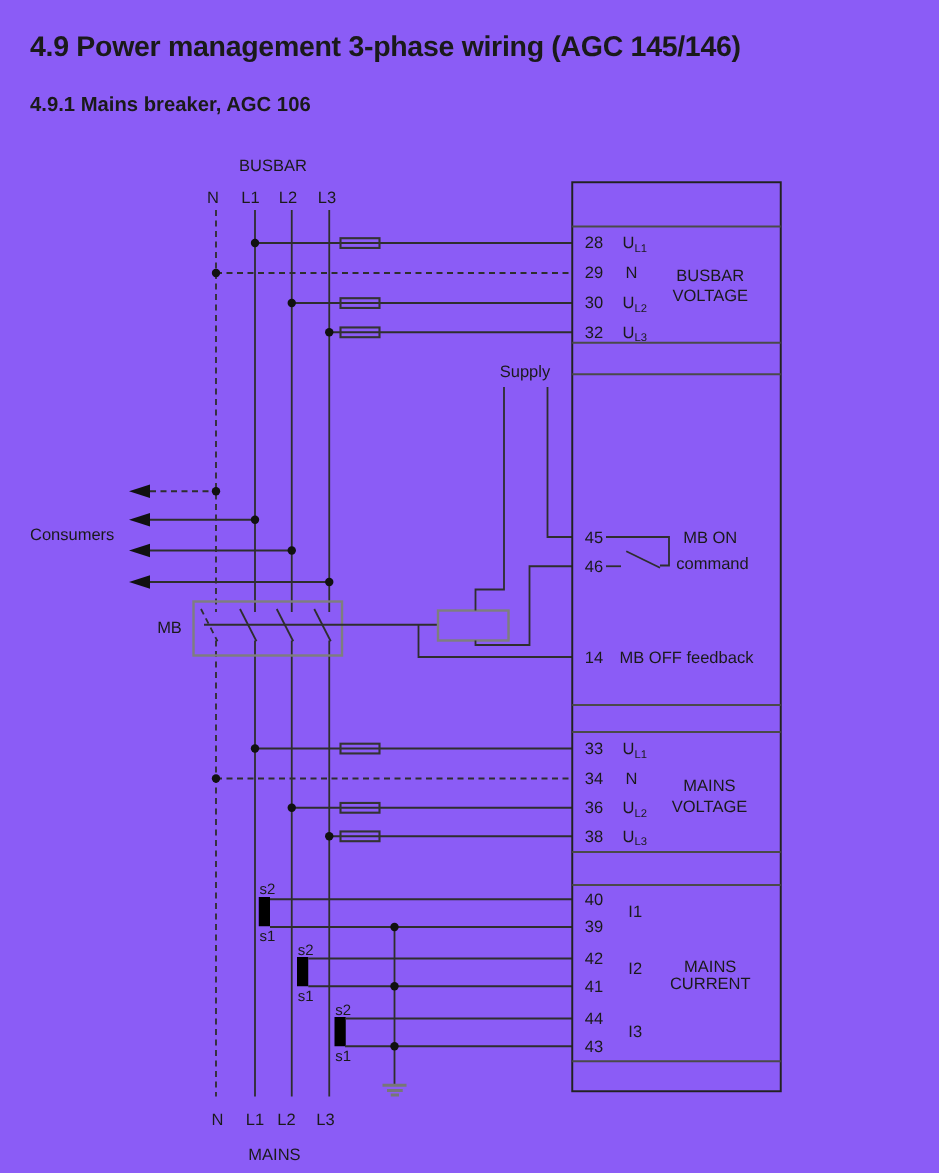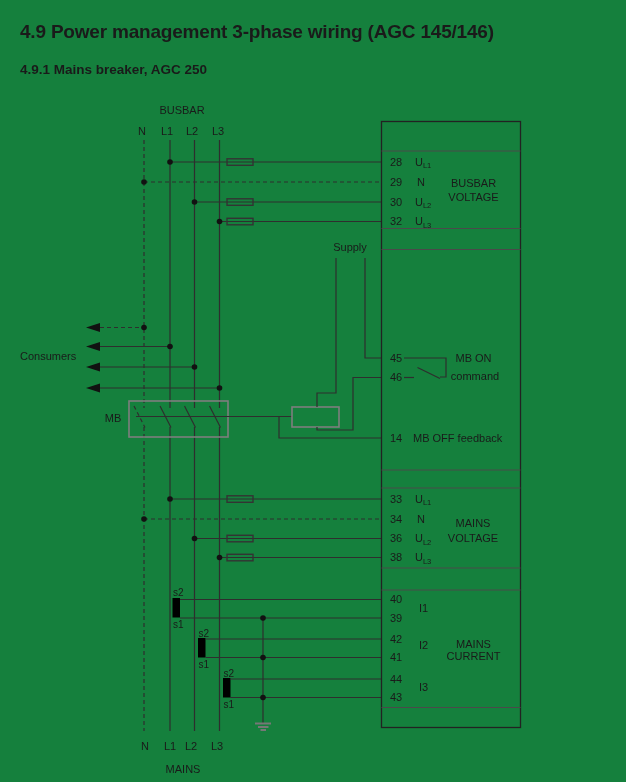--- a/index.html
+++ b/index.html
@@ -1,16 +1,16 @@
 <!DOCTYPE html>
 <html><head>
 <meta charset="utf-8">
 <style>
   html,body{margin:0;padding:0;background:#fff;}
-  #page{position:relative;width:626px;height:782px;background:#15803d;overflow:hidden;
+  #page{position:relative;width:626px;height:782px;background:#8b5cf6;overflow:hidden;
         font-family:"Liberation Sans",sans-serif;color:#1a1a1a;}
   .h1{position:absolute;left:20px;top:21px;font-size:19px;font-weight:bold;letter-spacing:-0.2px;}
   .h2{position:absolute;left:20px;top:62px;font-size:13.5px;font-weight:bold;}
   svg{position:absolute;left:0;top:0;}
   svg text{font-family:"Liberation Sans",sans-serif;font-size:11px;fill:#1a1a1a;}
   .sub{font-size:7.5px;}
   .s-lab{font-size:10px;}
   .wire{stroke:#2e2e2e;stroke-width:1.2;fill:none;}
   .wire-d{stroke:#2e2e2e;stroke-width:1.2;fill:none;stroke-dasharray:4 3;}
   .blk{stroke:#222;stroke-width:1.3;fill:none;}
@@ -20,21 +20,21 @@
   .fuse{stroke:#333;stroke-width:1.4;fill:none;}
   .ct{fill:#000;stroke:none;}
   .gnd{stroke:#777;stroke-width:2;}
 </style>
 </head>
 <body>
 
 <div id="page">
 
   <div class="h1">4.9 Power management 3-phase wiring (AGC 145/146)</div>
-  <div class="h2">4.9.1 Mains breaker, AGC 250</div>
+  <div class="h2">4.9.1 Mains breaker, AGC 106</div>
 
   <svg width="626" height="782" viewBox="0 0 626 782">
 
     <g>
       <path class="wire-d" d="M144,140 V408 M144,427 V731"></path>
       <path class="wire" d="M170,140 V408 M170,427 V731" stroke-width="1.3"></path>
       <path class="wire" d="M194.5,140 V408 M194.5,427 V731" stroke="#4a4a4a" stroke-width="1.6"></path>
       <path class="wire" d="M219.5,140 V408 M219.5,427 V731" stroke="#6e6e6e" stroke-width="2"></path>
     </g>
 

